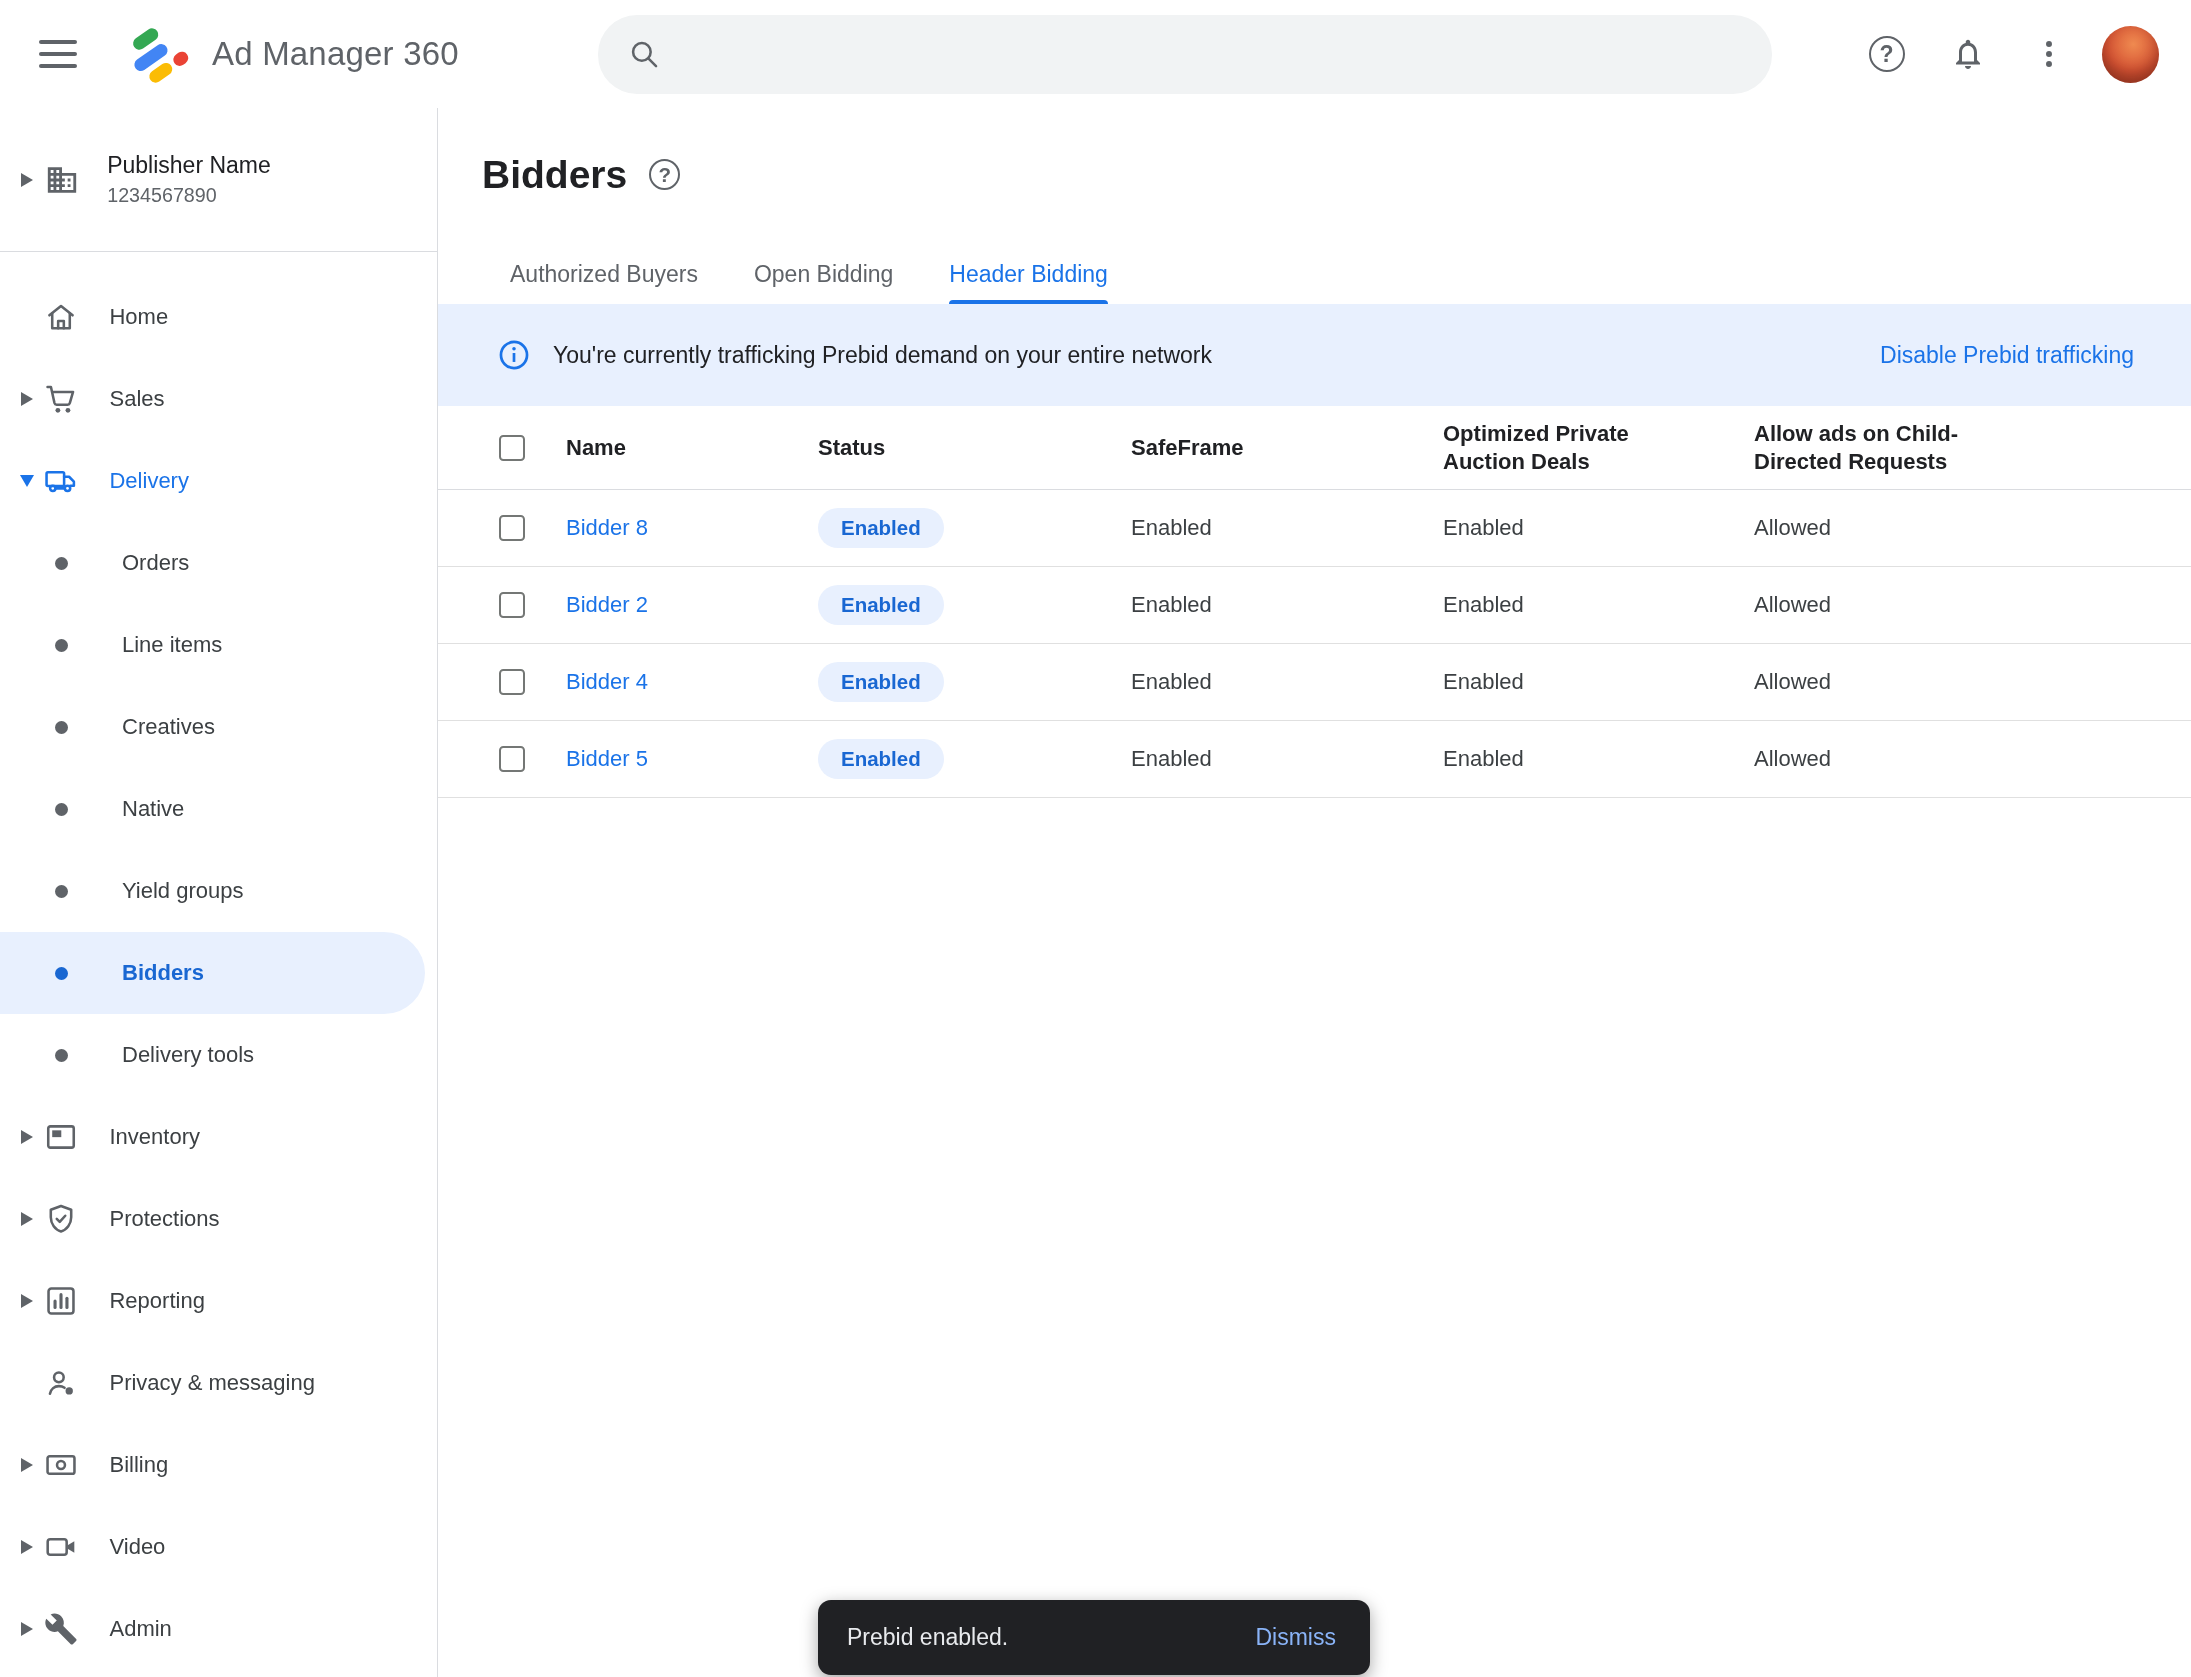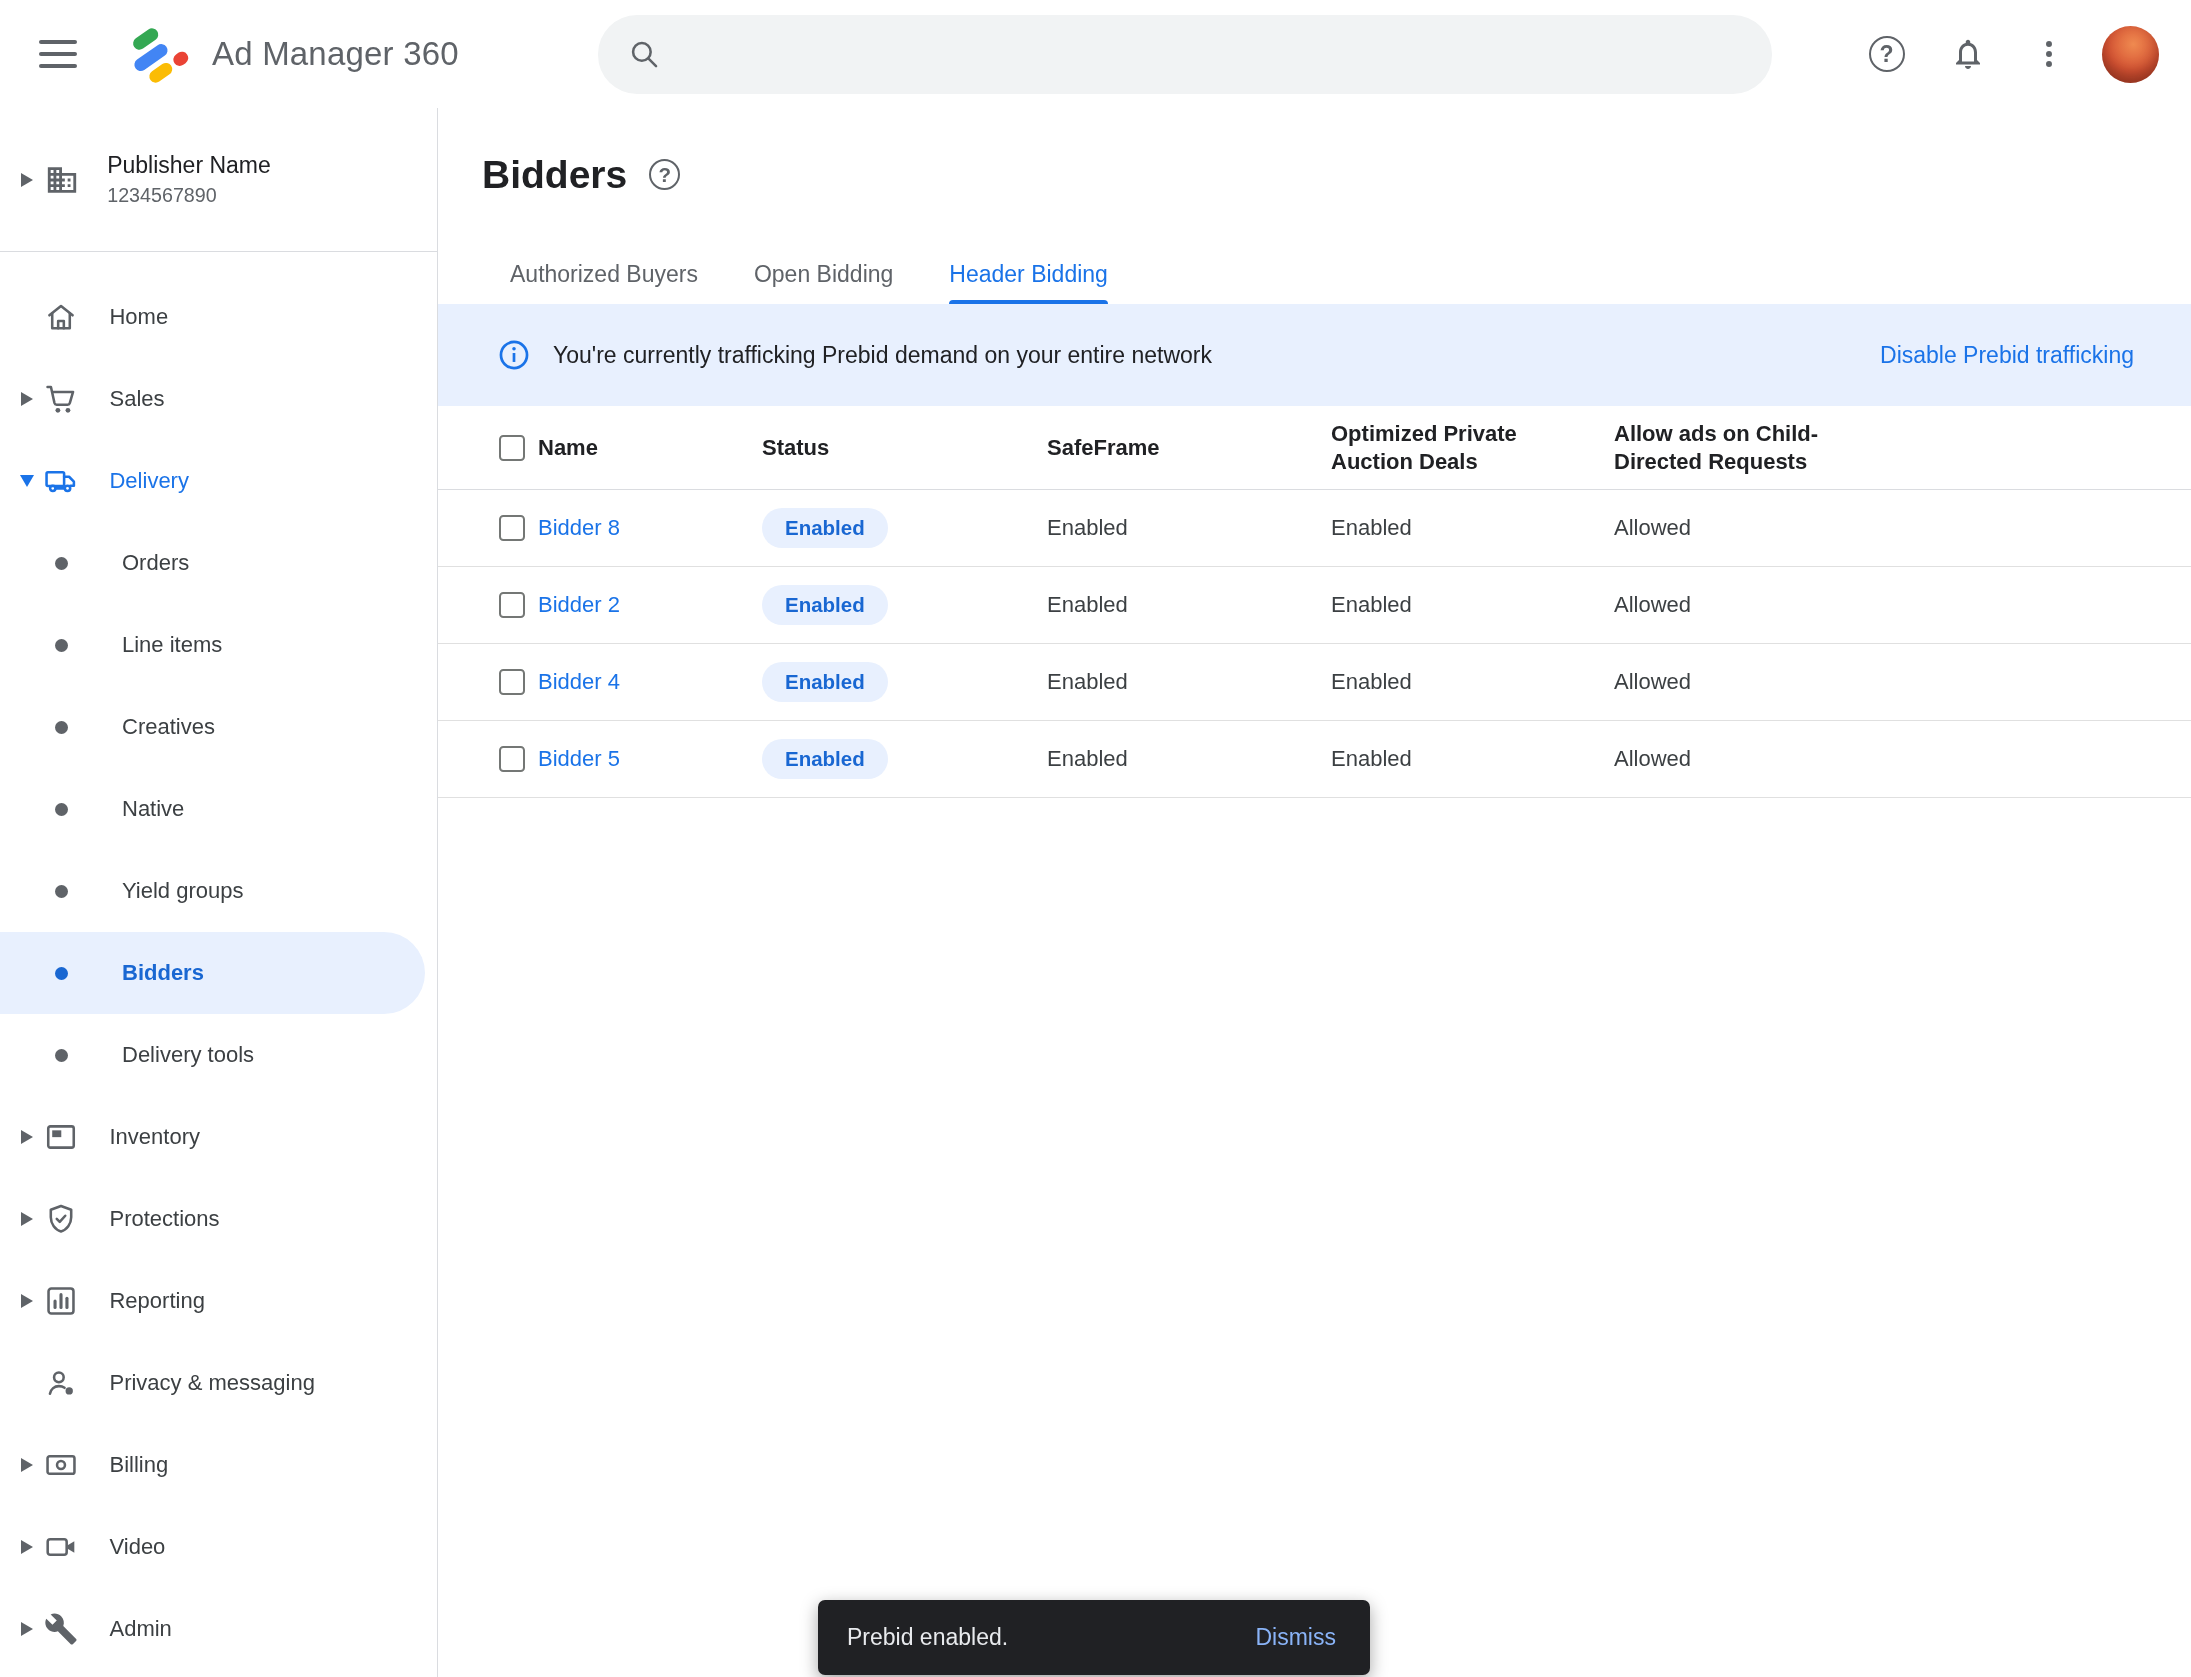--- a/index.html
+++ b/index.html
@@ -73,36 +73,36 @@
   .tab.active::after { content:""; position:absolute; left:28px; right:28px; bottom:0; height:4.3px;
     background:#1a73e8; border-radius:4.3px 4.3px 0 0; }
   .banner { height:102px; background:#e8f0fe; display:flex; align-items:center; }
   .banner-icon { margin-left:59px; width:34px; height:34px; flex:none; }
   .banner-msg { margin-left:22px; font-size:23px; color:#202124; }
   .banner-spacer { flex:1; }
   .banner-action { margin-right:57px; font-size:23px; font-weight:500; color:#1a73e8;
     cursor:pointer; white-space:nowrap; }
 
   .trow { display:grid; grid-template-columns:39px 224px 285px 284px 283px 1fr;
-    align-items:center; padding-left:61px; border-bottom:0.9px solid #dadce0; }
+    align-items:center; padding-left:61px; border-bottom:0.9px solid #dadce0;gap:28px; }
   .trow.head { height:84px; }
   .trow.body { height:77px; border-bottom:0.9px solid #e0e0e0; }
   .th { font-size:22px; font-weight:bold; color:#202124; line-height:28px; }
   .th.wrap-opad { max-width:205px; }
   .th.wrap-child { max-width:231px; }
   .checkbox { width:26px; height:26px; border:2.6px solid #747775; border-radius:4.3px;
     background:#fff; cursor:pointer; }
   .cell { font-size:22px; color:#3c4043; }
   .cell-link { font-size:22px; color:#1a73e8; cursor:pointer; }
   .pill { display:inline-flex; align-items:center; height:40px; padding:0 23px; border-radius:20.5px;
     background:#e8f0fe; color:#1967d2; font-size:20.5px; font-weight:bold; }
 
   
   .snackbar { position:absolute; left:818px; top:1600px; width:552px; height:75px;
-    background:#202124; border-radius:7px; display:flex; align-items:center; padding:0 29px;
+    background:#202124; border-radius:13px; display:flex; align-items:center; padding:0 29px;
     box-shadow:0 5.1px 17px rgba(0,0,0,.35); z-index:30; }
   .snack-msg { font-size:23px; color:#e8eaed; }
   .snack-spacer { flex:1; }
   .snack-action { font-size:23px; font-weight:500; color:#8ab4f8; cursor:pointer; padding:8.6px 5.1px; }
 </style>
 </head>
 <body>
 
 <header class="topbar">
   <div class="hamburger">

